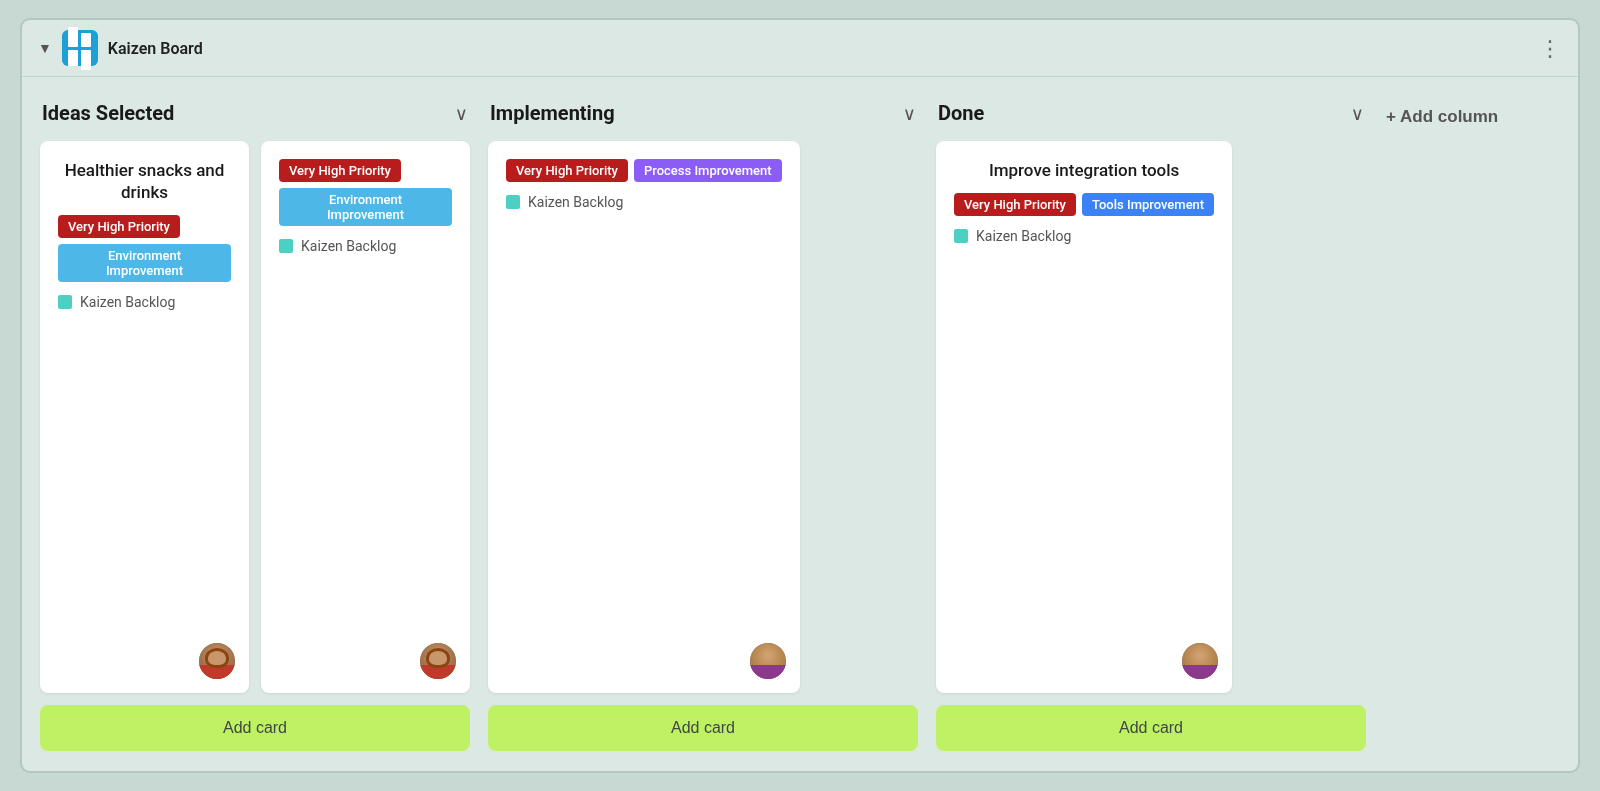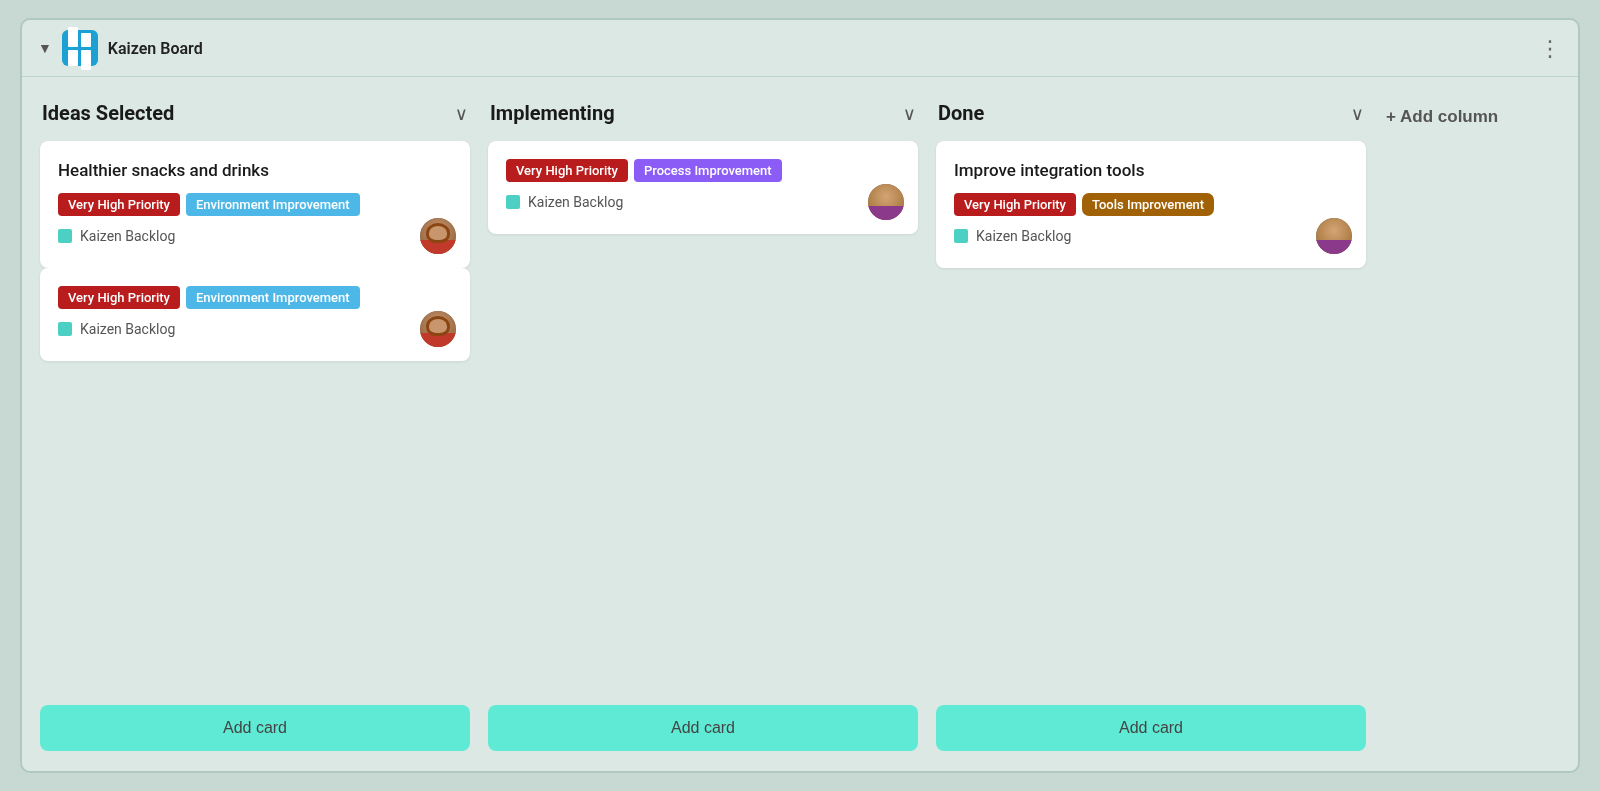--- a/index.html
+++ b/index.html
@@ -119,23 +119,24 @@
 
     .column-chevron {
       font-size: 18px;
       color: #555;
       cursor: pointer;
     }
 
     
     .cards-container {
       display: flex;
-      flex-direction: column;
-      gap: 0;
+      flex-direction: row;
+      gap: 12px;
       flex: 1;
+      text-align: center;
     }
 
     
     .card {
       background: white;
       border-radius: 8px;
       padding: 18px 18px 14px 18px;
       box-shadow: 0 1px 3px rgba(0,0,0,0.08);
       position: relative;
     }
@@ -159,21 +160,21 @@
       border-radius: 4px;
       padding: 4px 10px;
       font-size: 13px;
       font-weight: 500;
       color: white;
     }
 
     .tag-very-high { background: #b91c1c; }
     .tag-env { background: #4db8e8; }
     .tag-process { background: #8b5cf6; }
-    .tag-tools { background: #a16207; border-radius: 7px; }
+    .tag-tools { background: #3b82f6; }
 
     .card-backlog {
       display: flex;
       align-items: center;
       gap: 8px;
       font-size: 14px;
       color: #555;
       margin-bottom: 10px;
     }
 
@@ -247,21 +248,21 @@
       bottom: 0;
       left: 0;
       right: 0;
       height: 40%;
       background: #8b3a8b;
       border-radius: 0 0 18px 18px;
     }
 
     
     .add-card-btn {
-      background: #5eead4;
+      background: #bef264;
       border: none;
       border-radius: 8px;
       padding: 14px;
       text-align: center;
       font-size: 16px;
       color: #444;
       cursor: pointer;
       width: 100%;
     }
 

